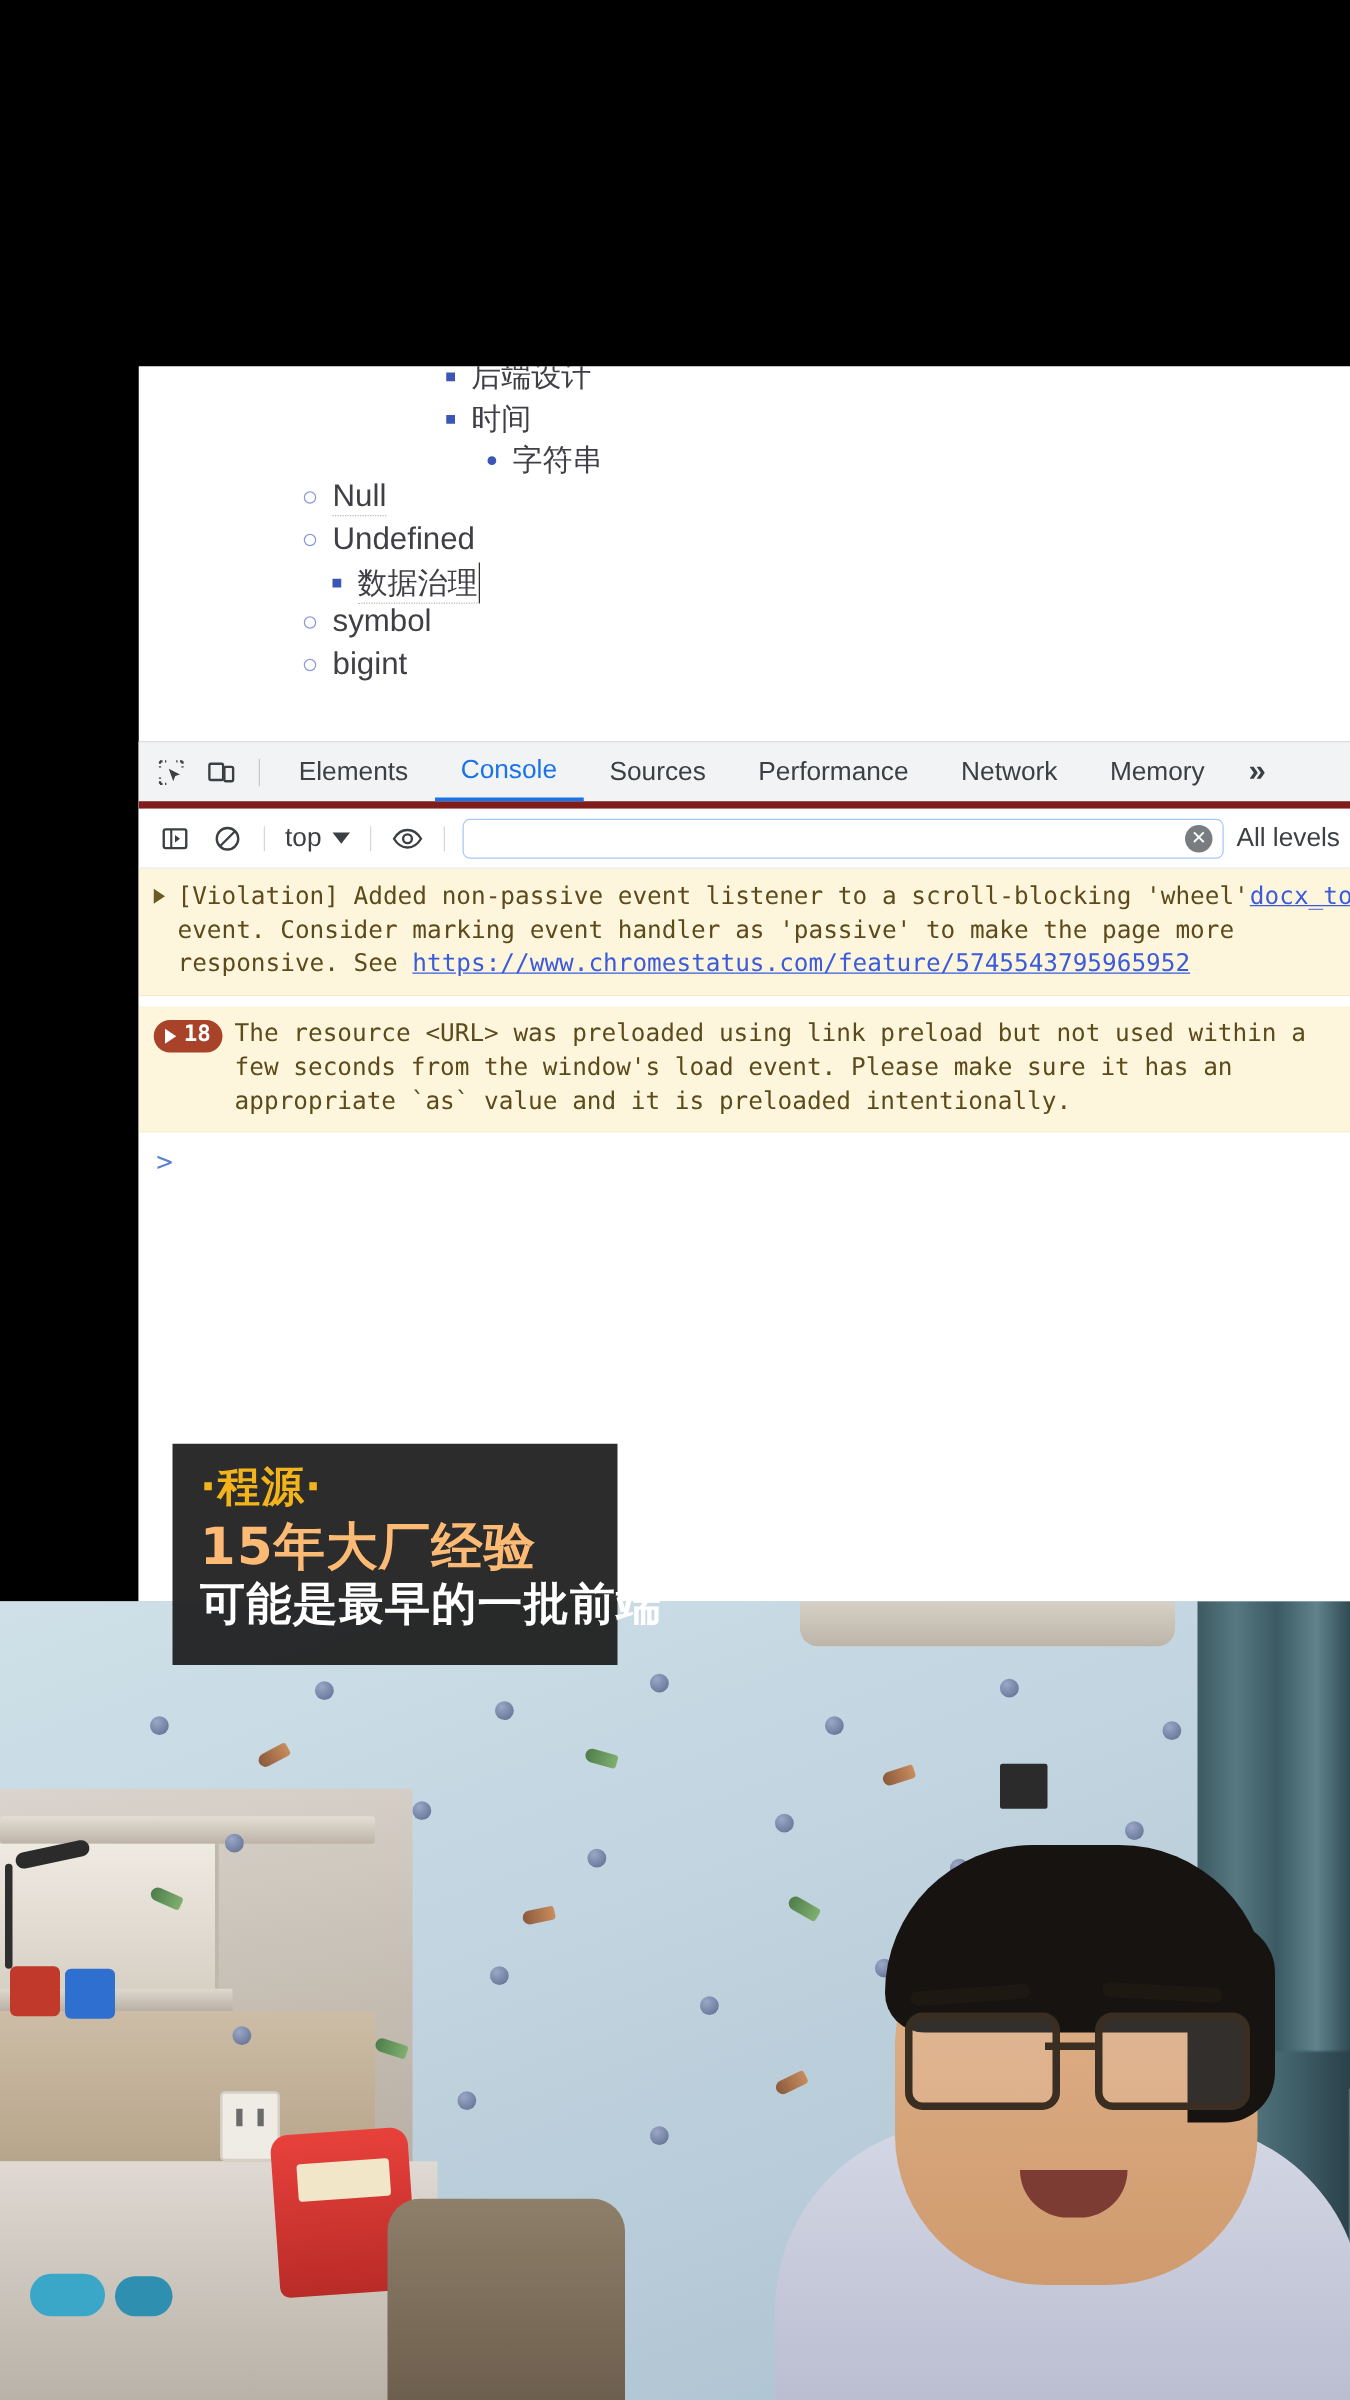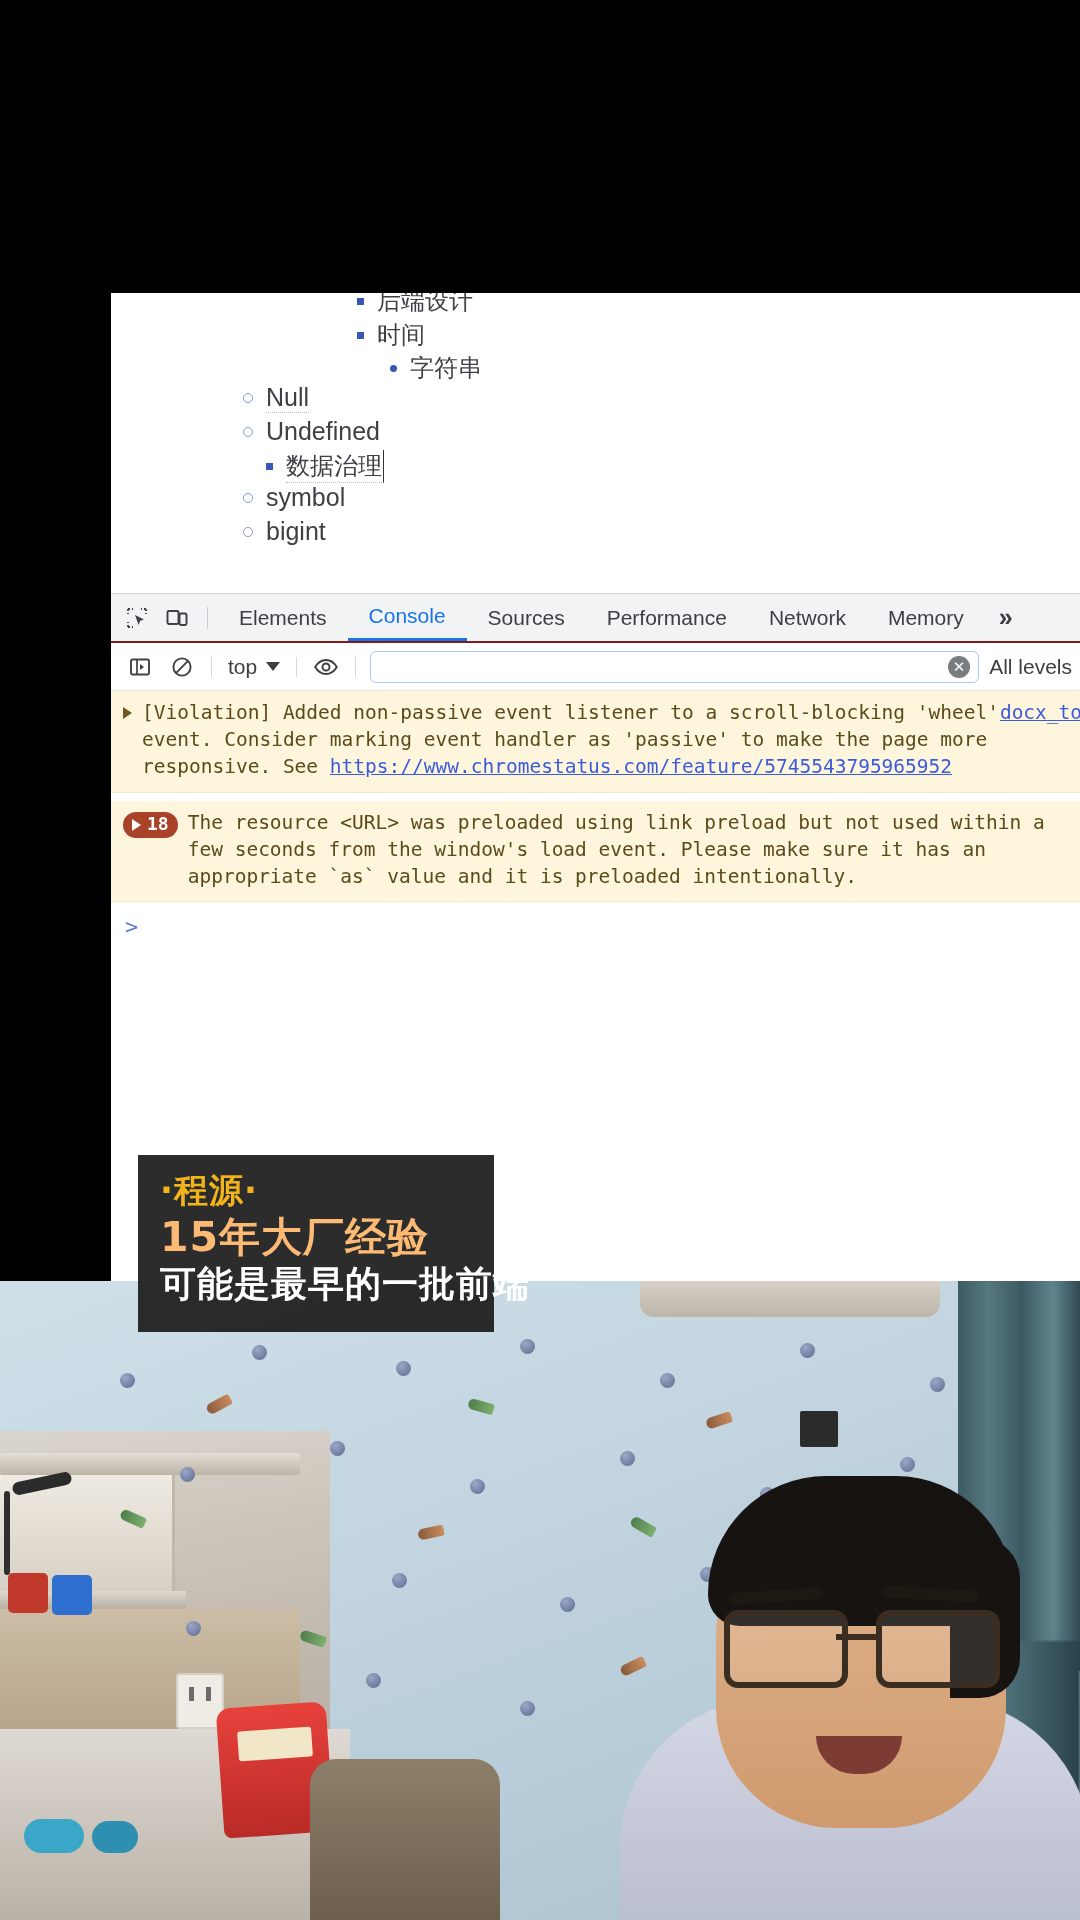--- a/index.html
+++ b/index.html
@@ -62,21 +62,21 @@
   .caret-text{border-right:1.7px solid #333;padding-right:1px;}
 
   
   .devtools{
     position:absolute;left:0;top:300px;width:969px;height:688px;
     background:#fff;border-top:1px solid #d0d2d6;
     font-family:"Liberation Sans","DejaVu Sans",sans-serif;
   }
   .dt-tabbar{
     height:47px;display:flex;align-items:center;background:#f1f3f4;
-    border-bottom:2px solid #7f1d1d;padding-left:6px;
+    border-bottom:6px solid #7f1d1d;padding-left:6px;
   }
   .dt-iconbtn{
     width:40px;height:38px;display:flex;align-items:center;justify-content:center;
     color:#3c4043;flex:none;
   }
   .dt-sep{width:1px;height:22px;background:#c8cace;margin:0 10px;flex:none;}
   .dt-tabs{display:flex;align-items:stretch;height:47px;}
   .dt-tab{
     display:flex;align-items:center;padding:0 21px;font-size:21px;color:#3c4043;
     height:47px;box-sizing:border-box;white-space:nowrap;

